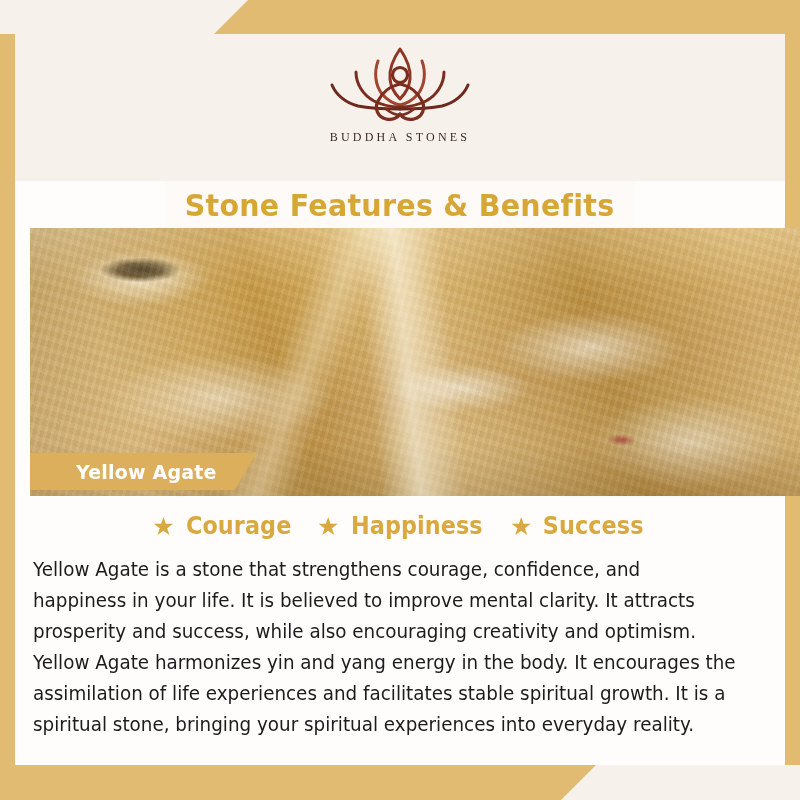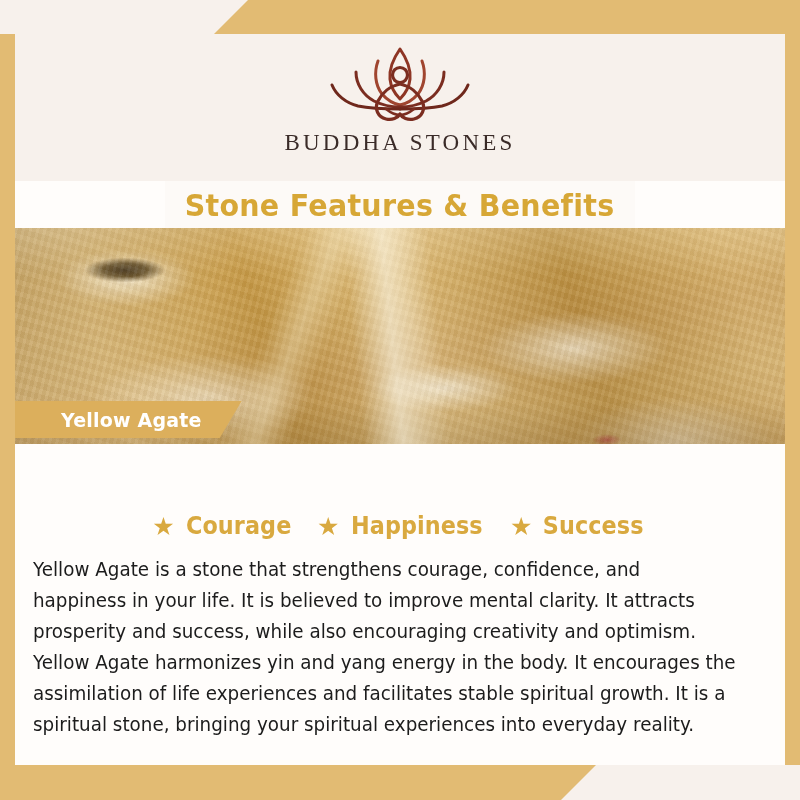--- a/index.html
+++ b/index.html
@@ -43,21 +43,21 @@
     position:absolute; left:0; top:0; width:100%; height:147px;
     background:#f7f1ec;
     display:flex; flex-direction:column;
     align-items:center; justify-content:flex-start;
     padding-top:5px;
   }
   .logo-mark { width:168px; height:88px; display:block; }
   .logo-word {
     margin-top:3px;
     font-family:"Liberation Serif", serif;
-    font-size:23px; letter-spacing:3.2px;
+    font-size:12px; letter-spacing:3.2px;
     color:#3a2b28; font-weight:400;
   }
 
   
   .title-panel {
     position:absolute; left:150px; top:147px;
     width:470px; height:47px;
     background:#fdfaf7;
     display:flex; align-items:center; justify-content:center;text-align:center;
   }
@@ -66,21 +66,21 @@
     font-weight:bold;
     font-size:31px;
     letter-spacing:0.3px;
     color:#d7a736;
     transform:scaleX(0.92);
     white-space:nowrap;
   }
 
   
   .stone {
-    position:absolute; left:0; top:194px; width:100%; height:216px;
+    position:absolute; left:15px; top:194px; width:100%; height:268px;
     overflow:hidden;
     background:
       radial-gradient(ellipse 52px 16px at 110px 42px, #4a3a22 0%, #6b5630 42%, rgba(150,120,60,0) 78%),
       radial-gradient(ellipse 96px 40px at 112px 50px, rgba(255,250,235,.75) 0%, rgba(245,228,185,0) 72%),
       radial-gradient(ellipse 150px 58px at 190px 170px, rgba(255,252,243,.55) 0%, rgba(240,220,175,0) 75%),
       radial-gradient(ellipse 120px 46px at 560px 120px, rgba(255,253,246,.62) 0%, rgba(235,215,170,0) 78%),
       radial-gradient(ellipse 130px 60px at 660px 215px, rgba(248,246,238,.55) 0%, rgba(230,208,160,0) 78%),
       radial-gradient(ellipse 90px 30px at 430px 160px, rgba(255,255,250,.6) 0%, rgba(235,215,170,0) 80%),
       radial-gradient(ellipse 20px 8px at 592px 212px, rgba(150,20,18,.85) 0%, rgba(150,20,18,0) 75%),
       linear-gradient(118deg, rgba(120,84,34,.35) 0%, rgba(120,84,34,0) 26%),

